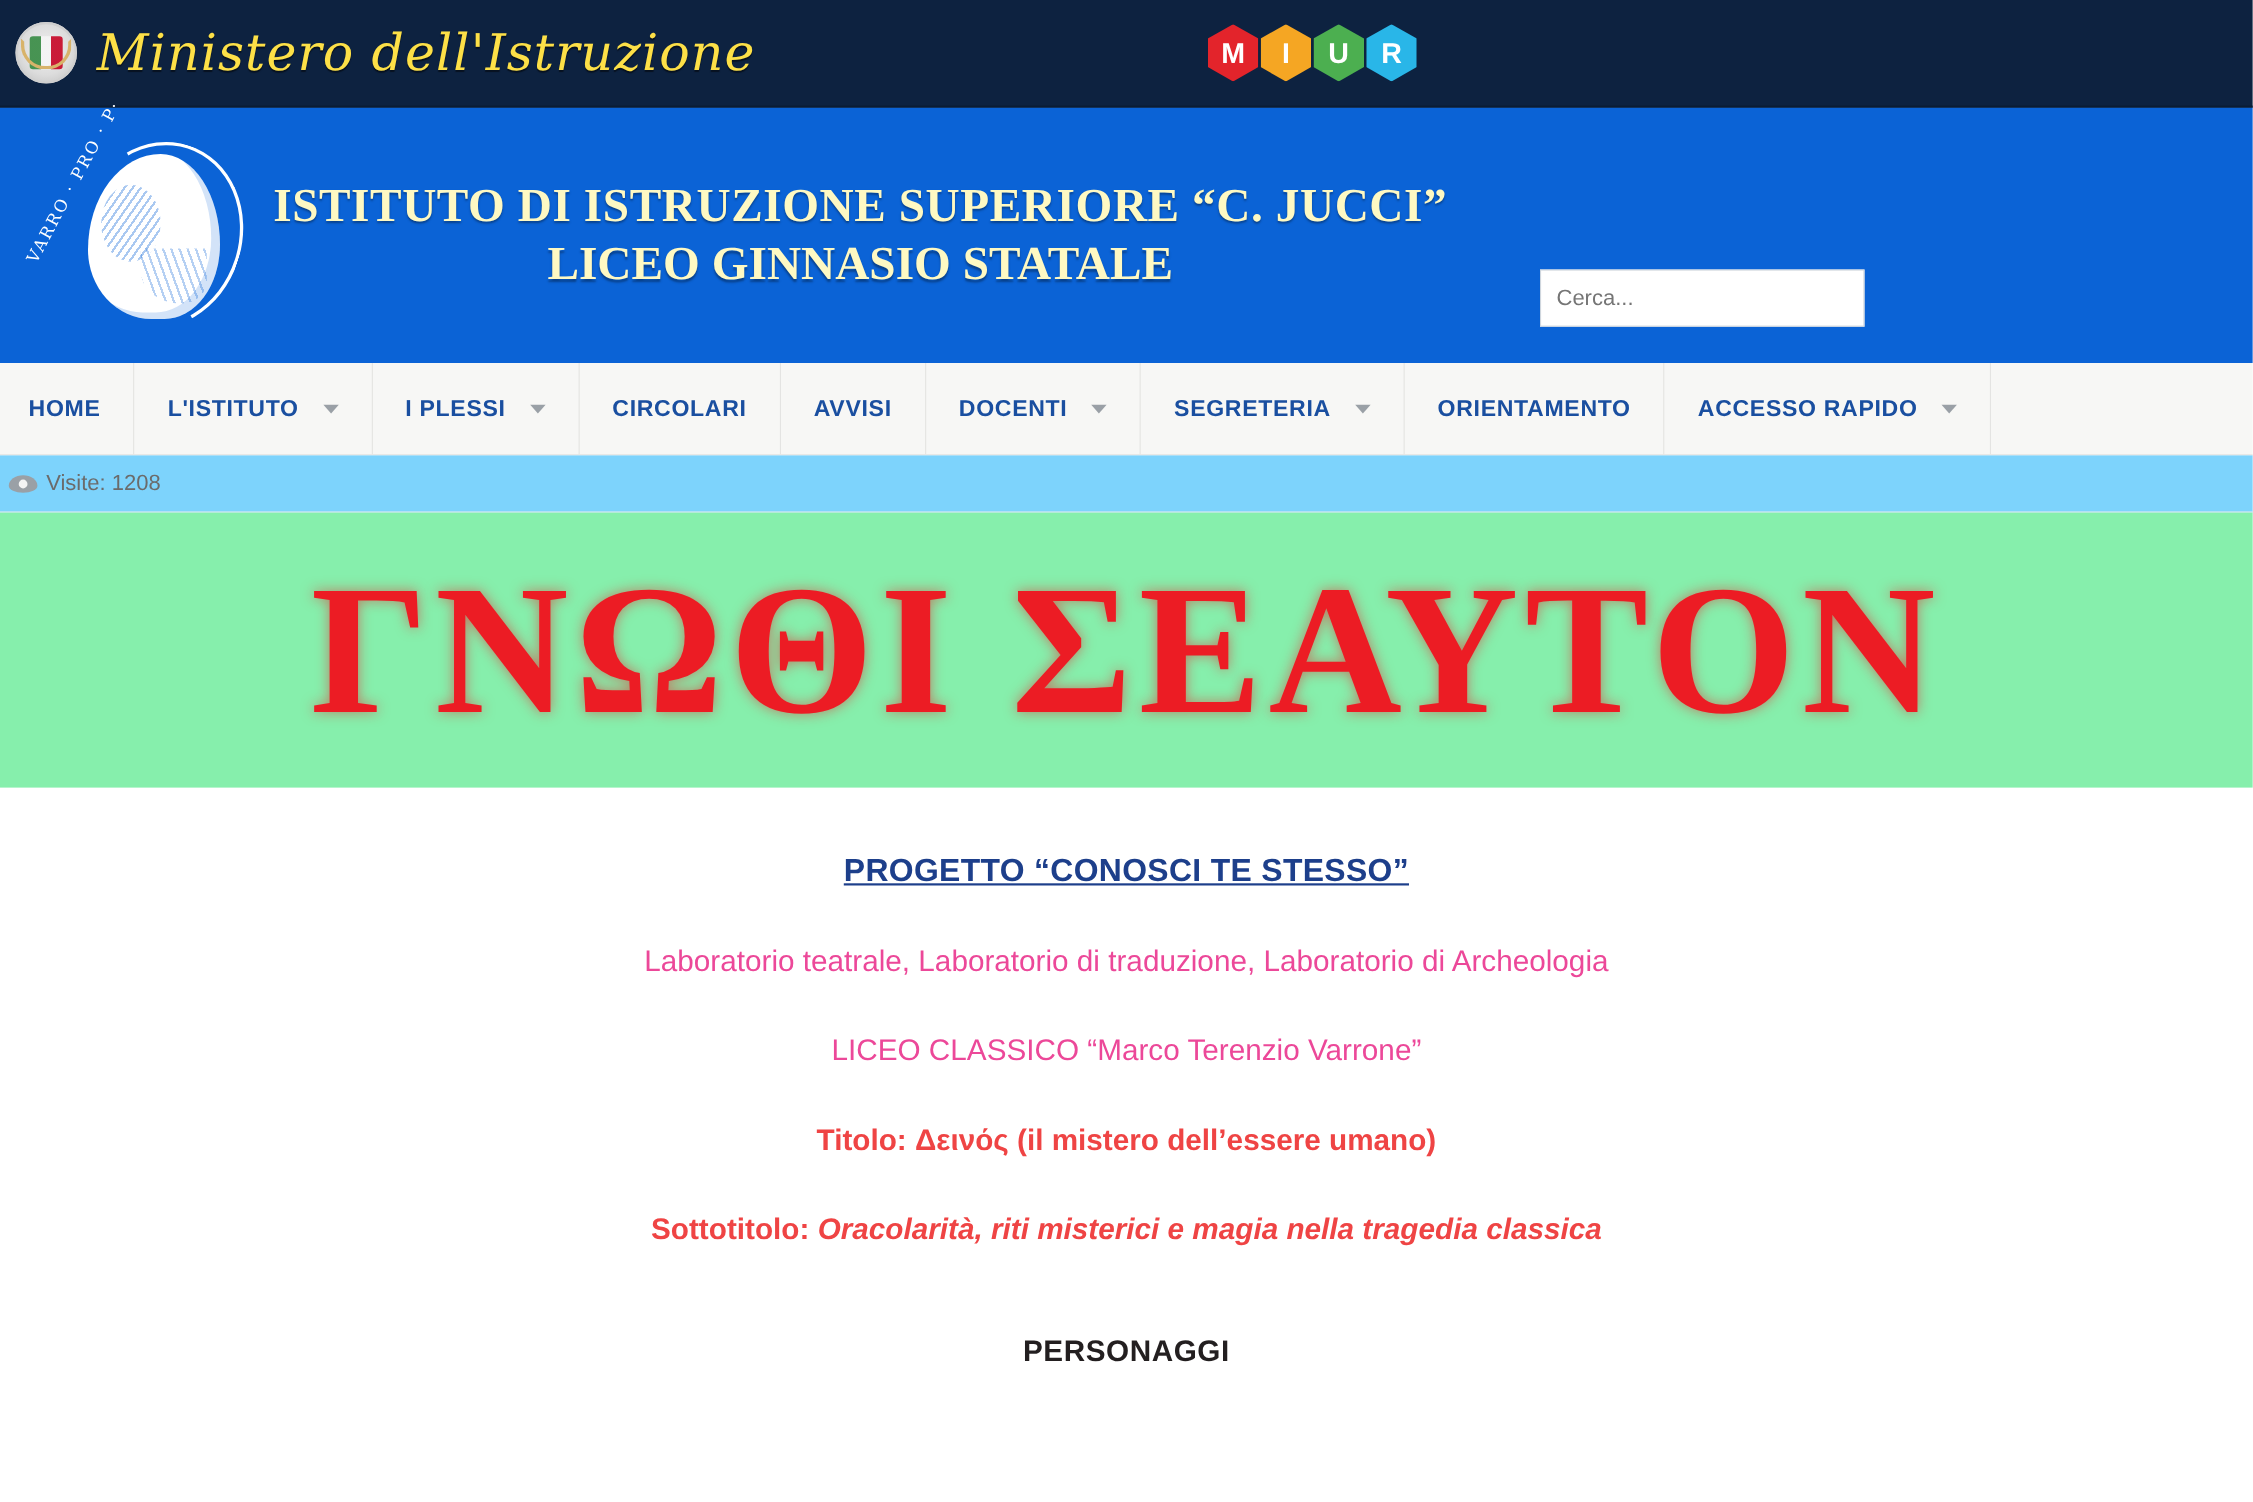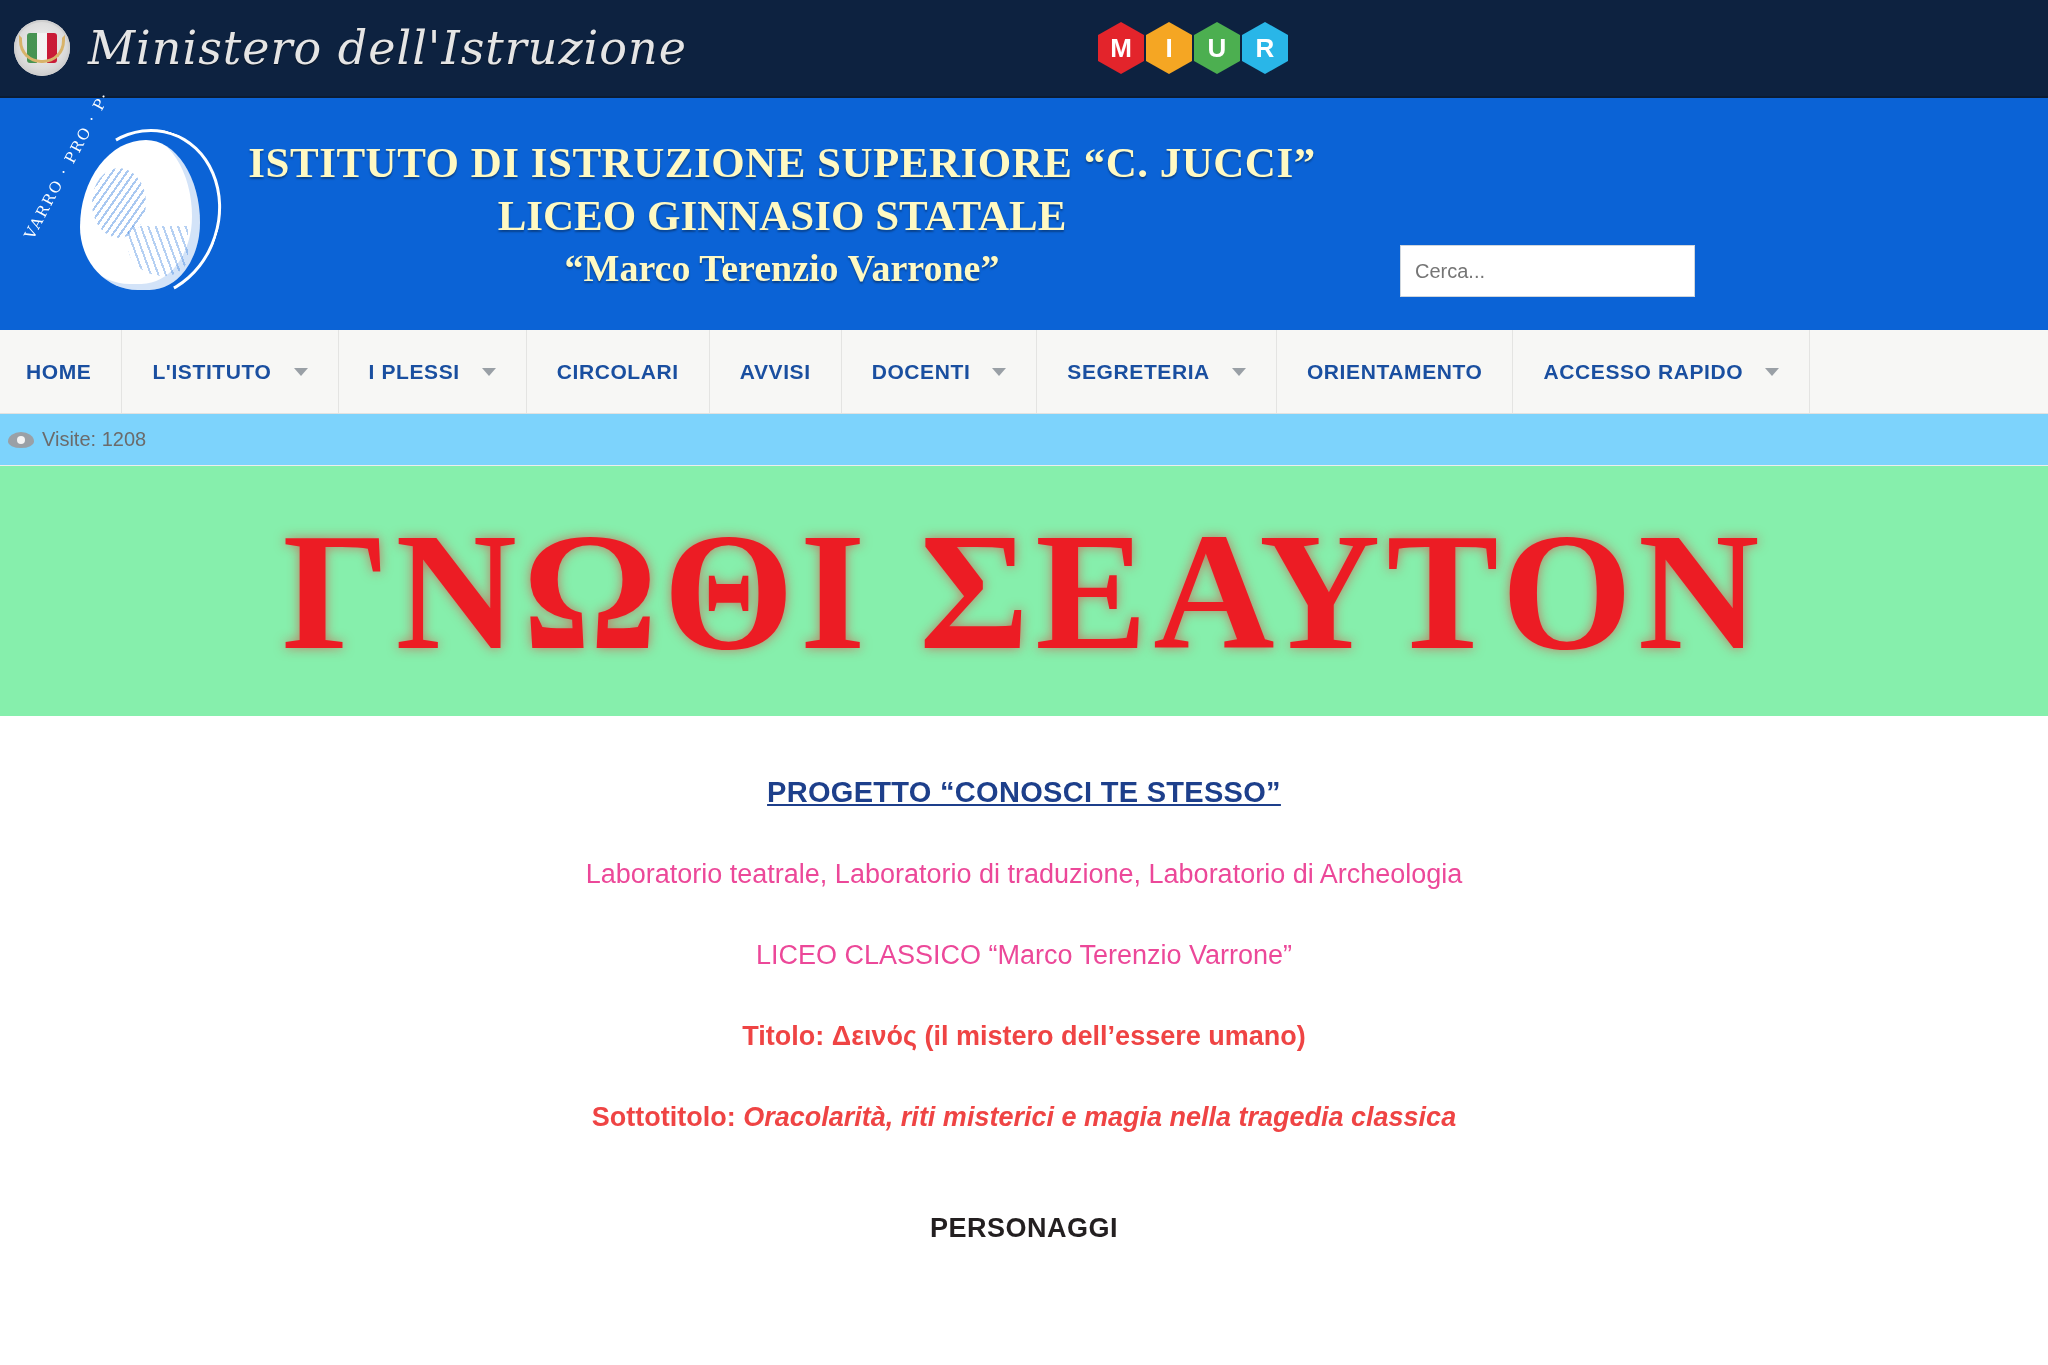--- a/index.html
+++ b/index.html
@@ -44,21 +44,21 @@
     content: "";
     position: absolute;
     left: 50%; top: 52%;
     width: 40px; height: 22px;
     transform: translate(-50%,-50%);
     border: 3px solid #d8b36a;
     border-top-color: transparent;
     border-radius: 0 0 22px 22px;
   }
   .ministry-title {
-    color: #e5e5e5;
+    color: #fde047;
     font-family: "DejaVu Serif", serif;
     font-style: italic;
     font-size: 46px;
     letter-spacing: 1px;
     margin-left: 18px;
     text-shadow: 0 1px 1px rgba(0,0,0,.5);
     white-space: nowrap;
   }
   .miur-logo {
     position: absolute;
@@ -290,21 +290,20 @@
 
 <div class="school-header">
   <div class="school-logo">
     <div class="ring"></div>
     <div class="head"></div>
     <div class="motto">VARRO · PRO · P·</div>
   </div>
   <div class="school-titles">
     <div class="line1">ISTITUTO DI ISTRUZIONE SUPERIORE “C. JUCCI”</div>
     <div class="line2">LICEO GINNASIO STATALE</div>
-    <div class="line3">“Marco Terenzio Varrone”</div>
   </div>
   <div class="search-box">
     <input type="text" placeholder="Cerca..." style="">
   </div>
 </div>
 
 <div class="nav">
   <div class="nav-item">
     <span>HOME</span>
   </div>

